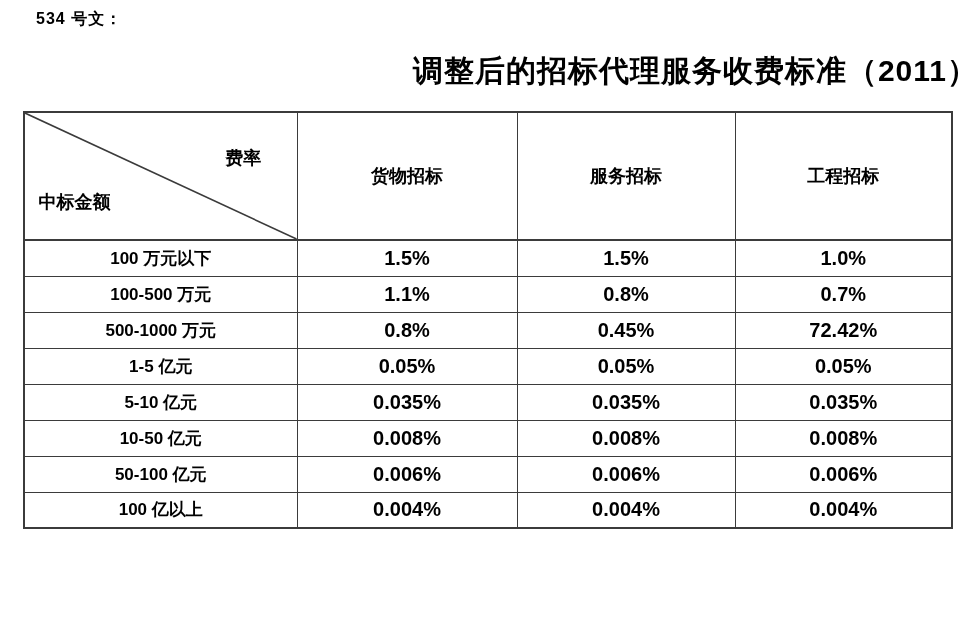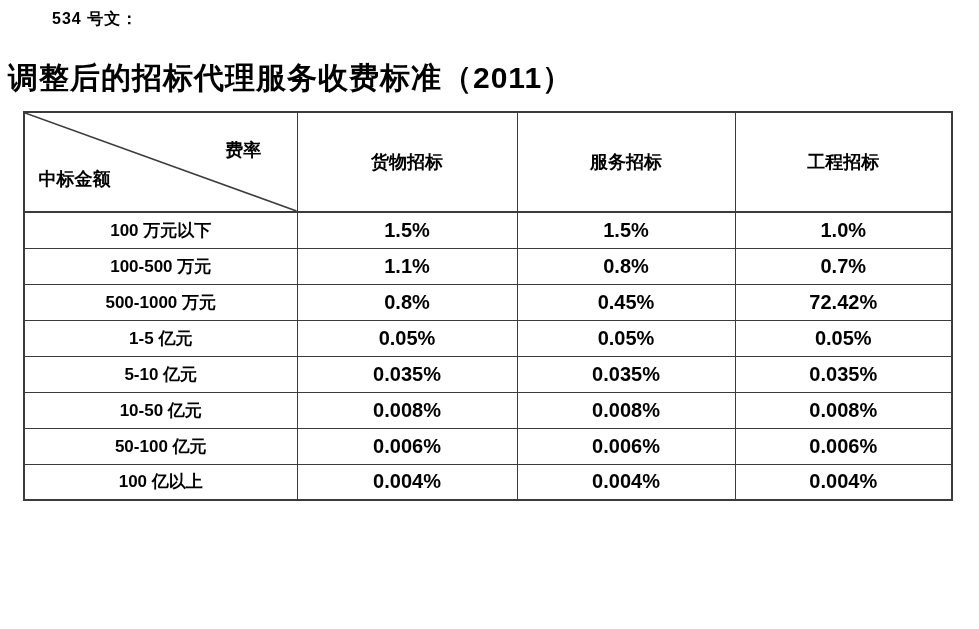--- a/index.html
+++ b/index.html
@@ -11,34 +11,34 @@
   .page {
     position: relative;
     width: 979px;
     height: 629px;
     background: #ffffff;
     overflow: hidden;
     color: #000;
   }
   .doc-label {
     position: absolute;
-    left: 52px;
+    left: 36px;
     top: 9px;
     font-size: 16px;
     font-weight: bold;
     color: #000;
     letter-spacing: 1px;
   }
   .title {
     position: absolute;
     left: 0;
     right: 0;
     top: 50px;
-    margin: 8px;
-    text-align: left;
+    margin: 1px;
+    text-align: right;
     font-size: 30px;
     font-weight: bold;
     color: #000;
     letter-spacing: 1px;
   }
   table.fee-table {
     position: absolute;
     left: 23px;
     top: 111px;
     width: 928px;
@@ -48,21 +48,21 @@
   }
   .fee-table th,
   .fee-table td {
     border: 1px solid #3b3b3b;
     text-align: center;
     vertical-align: middle;
     padding: 0;
     color: #000;
   }
   .fee-table thead tr {
-    height: 100px;
+    height: 128px;
     margin-top: 8px;
   }
   .fee-table thead th {
     font-size: 18px;
     font-weight: bold;
     border-bottom: 2px solid #3b3b3b;
   }
   .fee-table tbody tr {
     height: 36px;
   }

